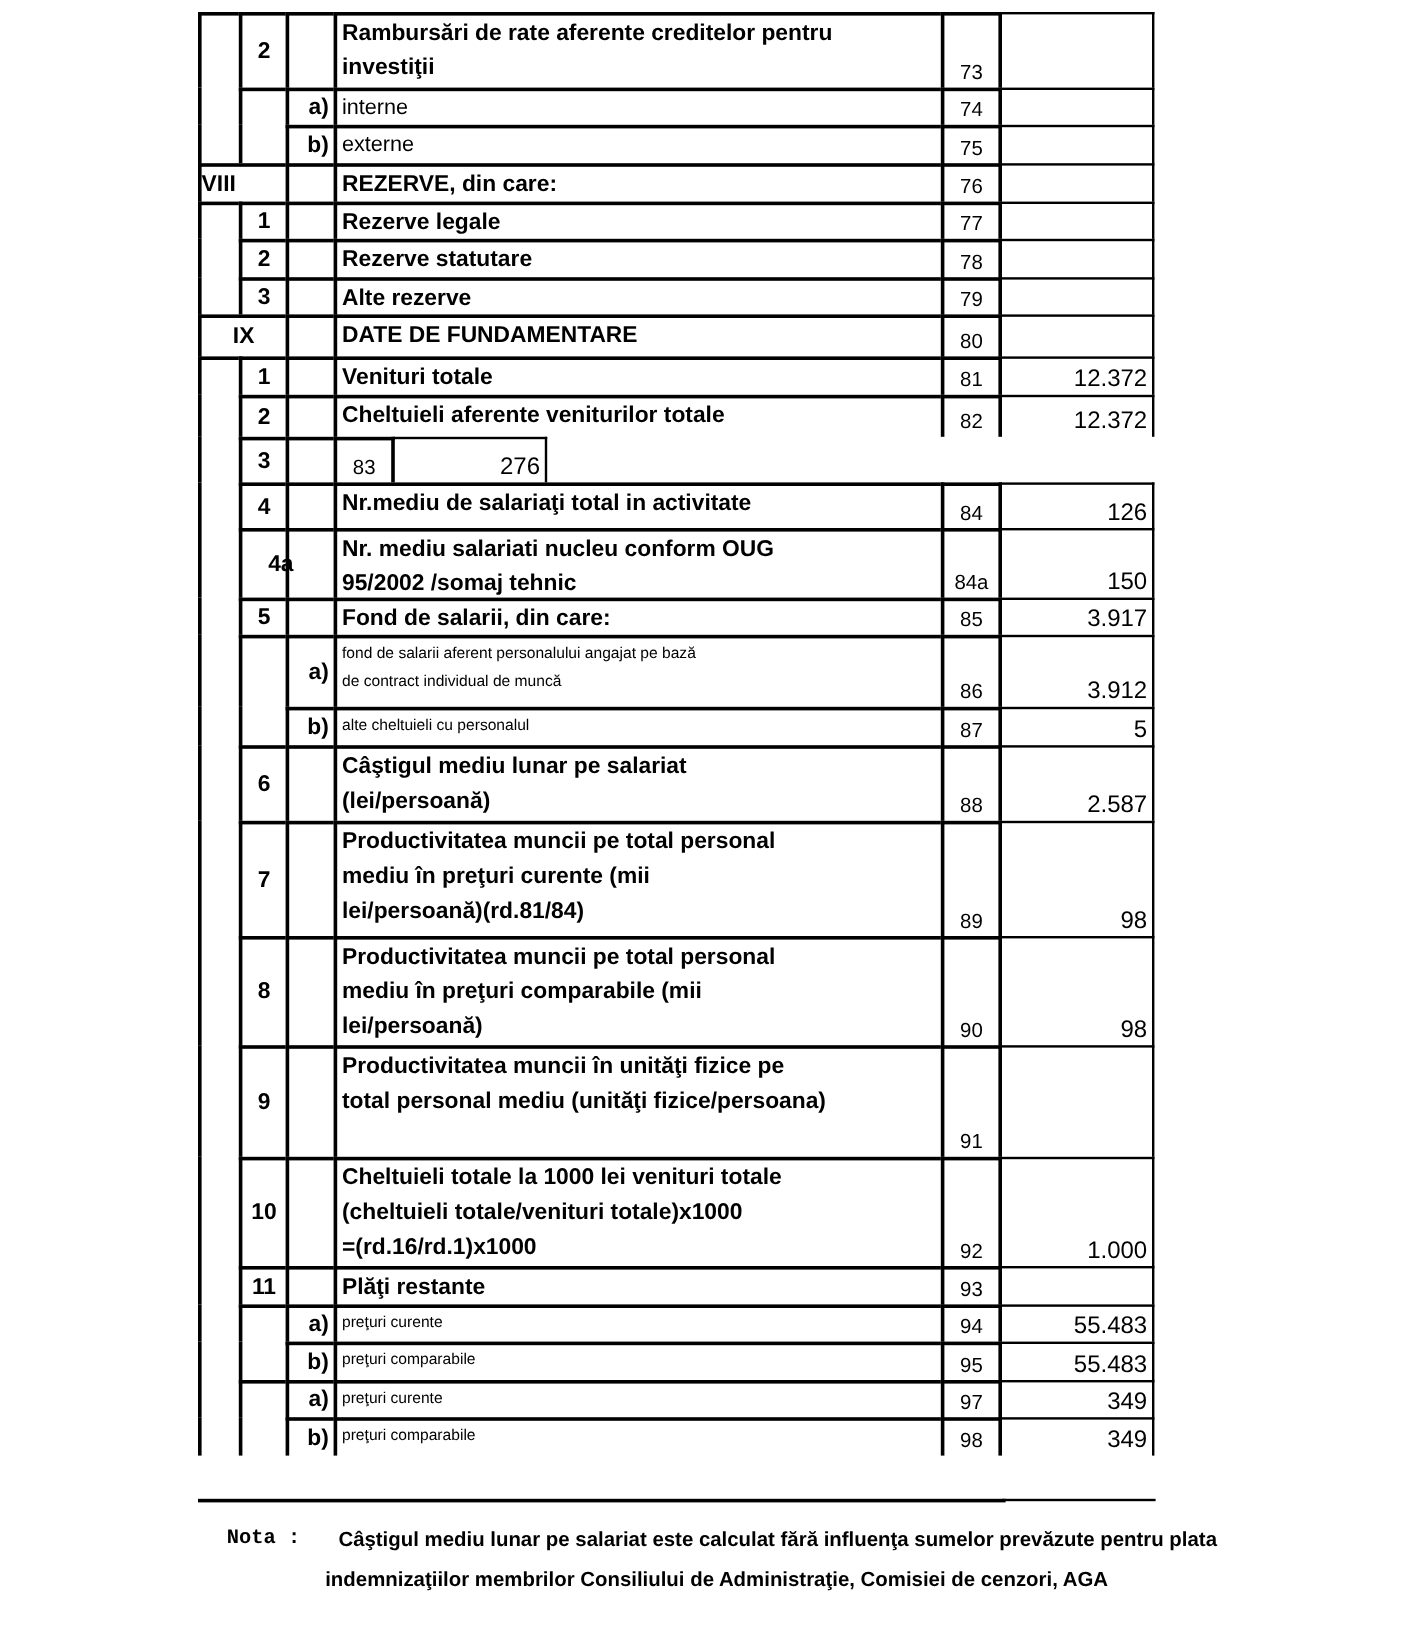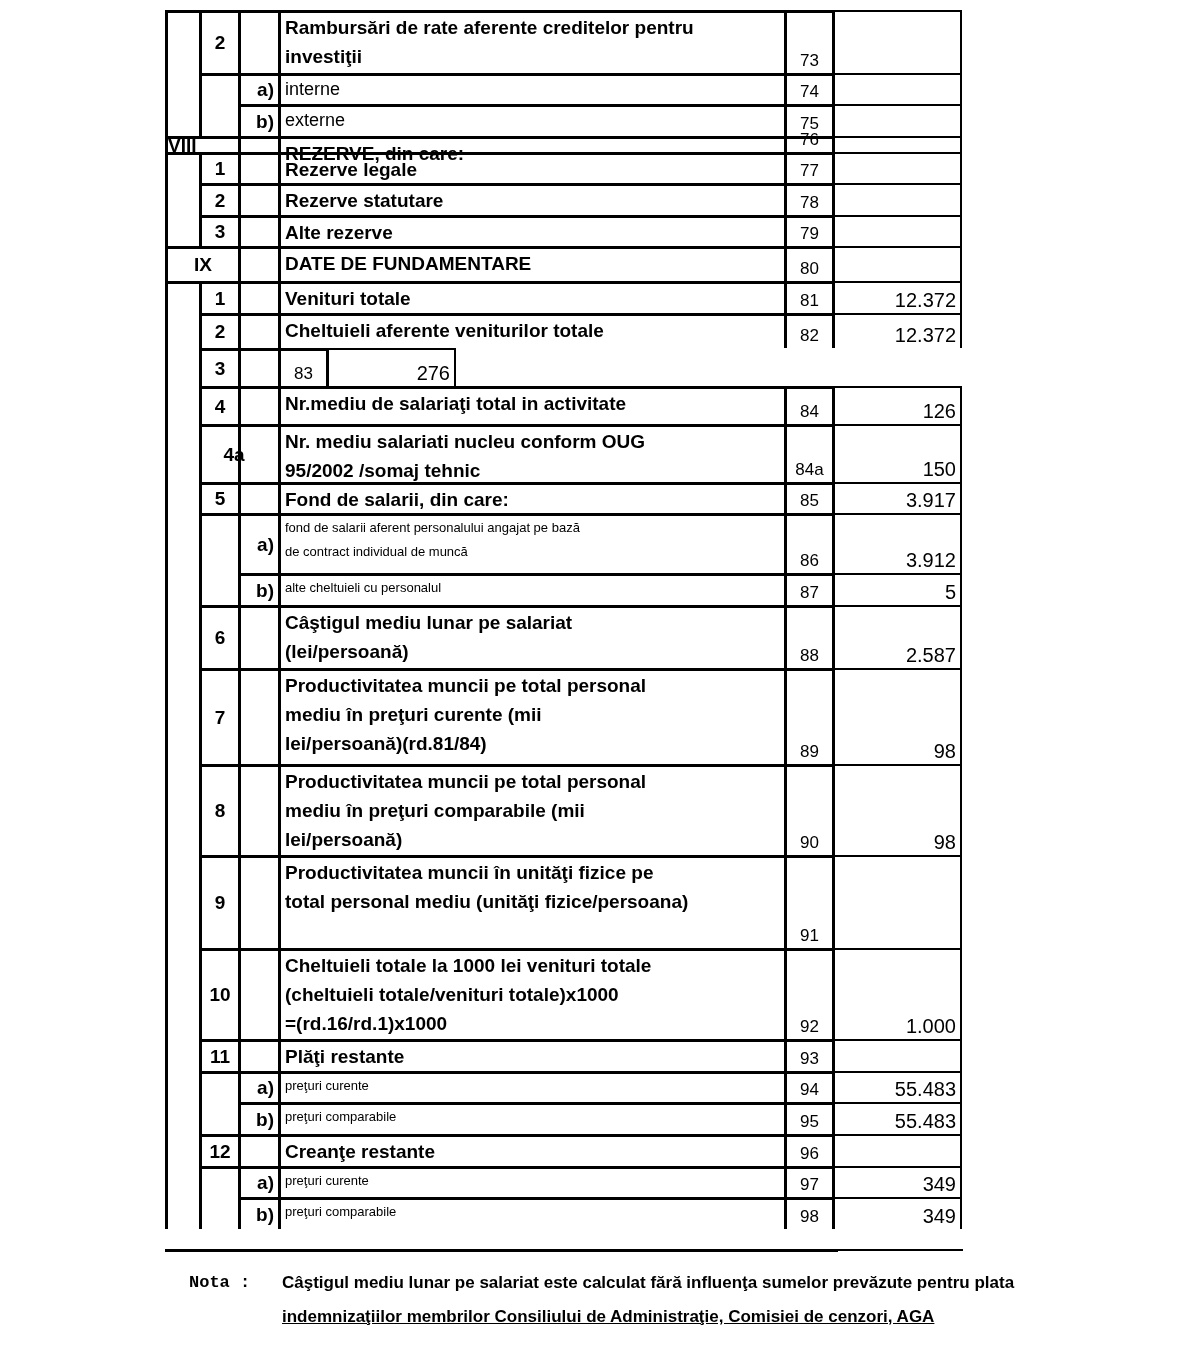--- a/index.html
+++ b/index.html
@@ -18,21 +18,21 @@
   .t-sub { font-size: 18px; line-height: 26px; padding-left: 4px; }
   .t-small { font-size: 13px; line-height: 24px; padding-left: 4px; }
   .num { font-size: 19px; text-align: center; font-weight: bold; display: flex; align-items: center; justify-content: center; }
   .letter { font-size: 19px; font-weight: bold; display: flex; align-items: center; justify-content: flex-end; padding-right: 4px; }
   .code { font-size: 17px; display: flex; align-items: flex-end; justify-content: center; padding-bottom: 2px; }
   .val { font-size: 20px; display: flex; align-items: flex-end; justify-content: flex-end; padding-right: 4px; padding-bottom: 1px; }
   .roman { font-size: 19px; font-weight: bold; display: flex; align-items: center; }
   .note { position: absolute; font-size: 17px; font-weight: bold; }
   .note-label { left: 189px; top: 1273px; font-family: Liberation Mono, monospace; }
   .note-l1 { left: 282px; top: 1273px; }
-  .note-l2 { left: 282px; top: 1307px; text-decoration: underline; }
+  .note-l2 { left: 271px; top: 1307px; }
   .bottom-line { position: absolute; left: 165px; top: 1249px; width: 673px; height: 3px; background: #000; }
   .bottom-line-thin { position: absolute; left: 835px; top: 1249px; width: 128px; height: 2px; background: #000; }
 </style>
 </head>
 <body>
 
 <div class="tbl" id="tbl">
     <div class="row" style="height: 63px;">
       <div class="cell c0" style="border-left: 3px solid rgb(0, 0, 0); border-top: 3px solid rgb(0, 0, 0);"></div>
       <div class="cell c1 num" style="border-left: 3px solid rgb(0, 0, 0); border-top: 3px solid rgb(0, 0, 0);">2</div>
@@ -59,21 +59,21 @@
     <div class="row" style="height: 32px;">
       <div class="cell c0" style="border-left: 3px solid rgb(0, 0, 0); border-top: 0px;"></div>
       <div class="cell c1 num" style="border-left: 3px solid rgb(0, 0, 0); border-top: 0px;"></div>
       <div class="cell c2 letter" style="border-left: 3px solid rgb(0, 0, 0); border-top: 3px solid rgb(0, 0, 0);">b)</div>
       <div class="cell c3" style="border-left: 3px solid rgb(0, 0, 0); border-top: 3px solid rgb(0, 0, 0);">
         <div class="t-sub">externe</div>
       </div>
       <div class="cell c4 code" style="border-left: 3px solid rgb(0, 0, 0); border-top: 3px solid rgb(0, 0, 0); border-right: 3px solid rgb(0, 0, 0);">75</div>
       <div class="cell c5 val" style="border-top: 2px solid rgb(0, 0, 0); border-right: 2px solid rgb(0, 0, 0); margin-left: -1px;"></div>
     </div>
-    <div class="row" style="height: 16px;">
+    <div class="row" style="height: 32px;">
       <div class="cell  roman" style="border-left: 3px solid rgb(0, 0, 0); border-top: 3px solid rgb(0, 0, 0); width: 73px; padding-left: 0px;">VIII</div>
       <div class="cell c2 letter" style="border-left: 3px solid rgb(0, 0, 0); border-top: 3px solid rgb(0, 0, 0);"></div>
       <div class="cell c3" style="border-left: 3px solid rgb(0, 0, 0); border-top: 3px solid rgb(0, 0, 0);">
         <div class="t-main bold">REZERVE, din care:</div>
       </div>
       <div class="cell c4 code" style="border-left: 3px solid rgb(0, 0, 0); border-top: 3px solid rgb(0, 0, 0); border-right: 3px solid rgb(0, 0, 0);">76</div>
       <div class="cell c5 val" style="border-top: 2px solid rgb(0, 0, 0); border-right: 2px solid rgb(0, 0, 0); margin-left: -1px;"></div>
     </div>
     <div class="row" style="height: 31px;">
       <div class="cell c0" style="border-left: 3px solid rgb(0, 0, 0); border-top: 3px solid rgb(0, 0, 0);"></div>
@@ -288,30 +288,20 @@
     </div>
     <div class="row" style="height: 32px;">
       <div class="cell c0" style="border-left: 3px solid rgb(0, 0, 0); border-top: 0px;"></div>
       <div class="cell c1 num" style="border-left: 3px solid rgb(0, 0, 0); border-top: 0px;"></div>
       <div class="cell c2 letter" style="border-left: 3px solid rgb(0, 0, 0); border-top: 3px solid rgb(0, 0, 0);">b)</div>
       <div class="cell c3" style="border-left: 3px solid rgb(0, 0, 0); border-top: 3px solid rgb(0, 0, 0);">
         <div class="t-small">preţuri comparabile</div>
       </div>
       <div class="cell c4 code" style="border-left: 3px solid rgb(0, 0, 0); border-top: 3px solid rgb(0, 0, 0); border-right: 3px solid rgb(0, 0, 0);">95</div>
       <div class="cell c5 val" style="border-top: 2px solid rgb(0, 0, 0); border-right: 2px solid rgb(0, 0, 0); margin-left: -1px;">55.483</div>
-    </div>
-    <div class="row" style="height: 32px;">
-      <div class="cell c0" style="border-left: 3px solid rgb(0, 0, 0); border-top: 0px;"></div>
-      <div class="cell c1 num" style="border-left: 3px solid rgb(0, 0, 0); border-top: 3px solid rgb(0, 0, 0);">12</div>
-      <div class="cell c2 letter" style="border-left: 3px solid rgb(0, 0, 0); border-top: 3px solid rgb(0, 0, 0);"></div>
-      <div class="cell c3" style="border-left: 3px solid rgb(0, 0, 0); border-top: 3px solid rgb(0, 0, 0);">
-        <div class="t-main bold">Creanţe restante</div>
-      </div>
-      <div class="cell c4 code" style="border-left: 3px solid rgb(0, 0, 0); border-top: 3px solid rgb(0, 0, 0); border-right: 3px solid rgb(0, 0, 0);">96</div>
-      <div class="cell c5 val" style="border-top: 2px solid rgb(0, 0, 0); border-right: 2px solid rgb(0, 0, 0); margin-left: -1px;"></div>
     </div>
     <div class="row" style="height: 31px;">
       <div class="cell c0" style="border-left: 3px solid rgb(0, 0, 0); border-top: 0px;"></div>
       <div class="cell c1 num" style="border-left: 3px solid rgb(0, 0, 0); border-top: 3px solid rgb(0, 0, 0);"></div>
       <div class="cell c2 letter" style="border-left: 3px solid rgb(0, 0, 0); border-top: 3px solid rgb(0, 0, 0);">a)</div>
       <div class="cell c3" style="border-left: 3px solid rgb(0, 0, 0); border-top: 3px solid rgb(0, 0, 0);">
         <div class="t-small">preţuri curente</div>
       </div>
       <div class="cell c4 code" style="border-left: 3px solid rgb(0, 0, 0); border-top: 3px solid rgb(0, 0, 0); border-right: 3px solid rgb(0, 0, 0);">97</div>
       <div class="cell c5 val" style="border-top: 2px solid rgb(0, 0, 0); border-right: 2px solid rgb(0, 0, 0); margin-left: -1px;">349</div>

